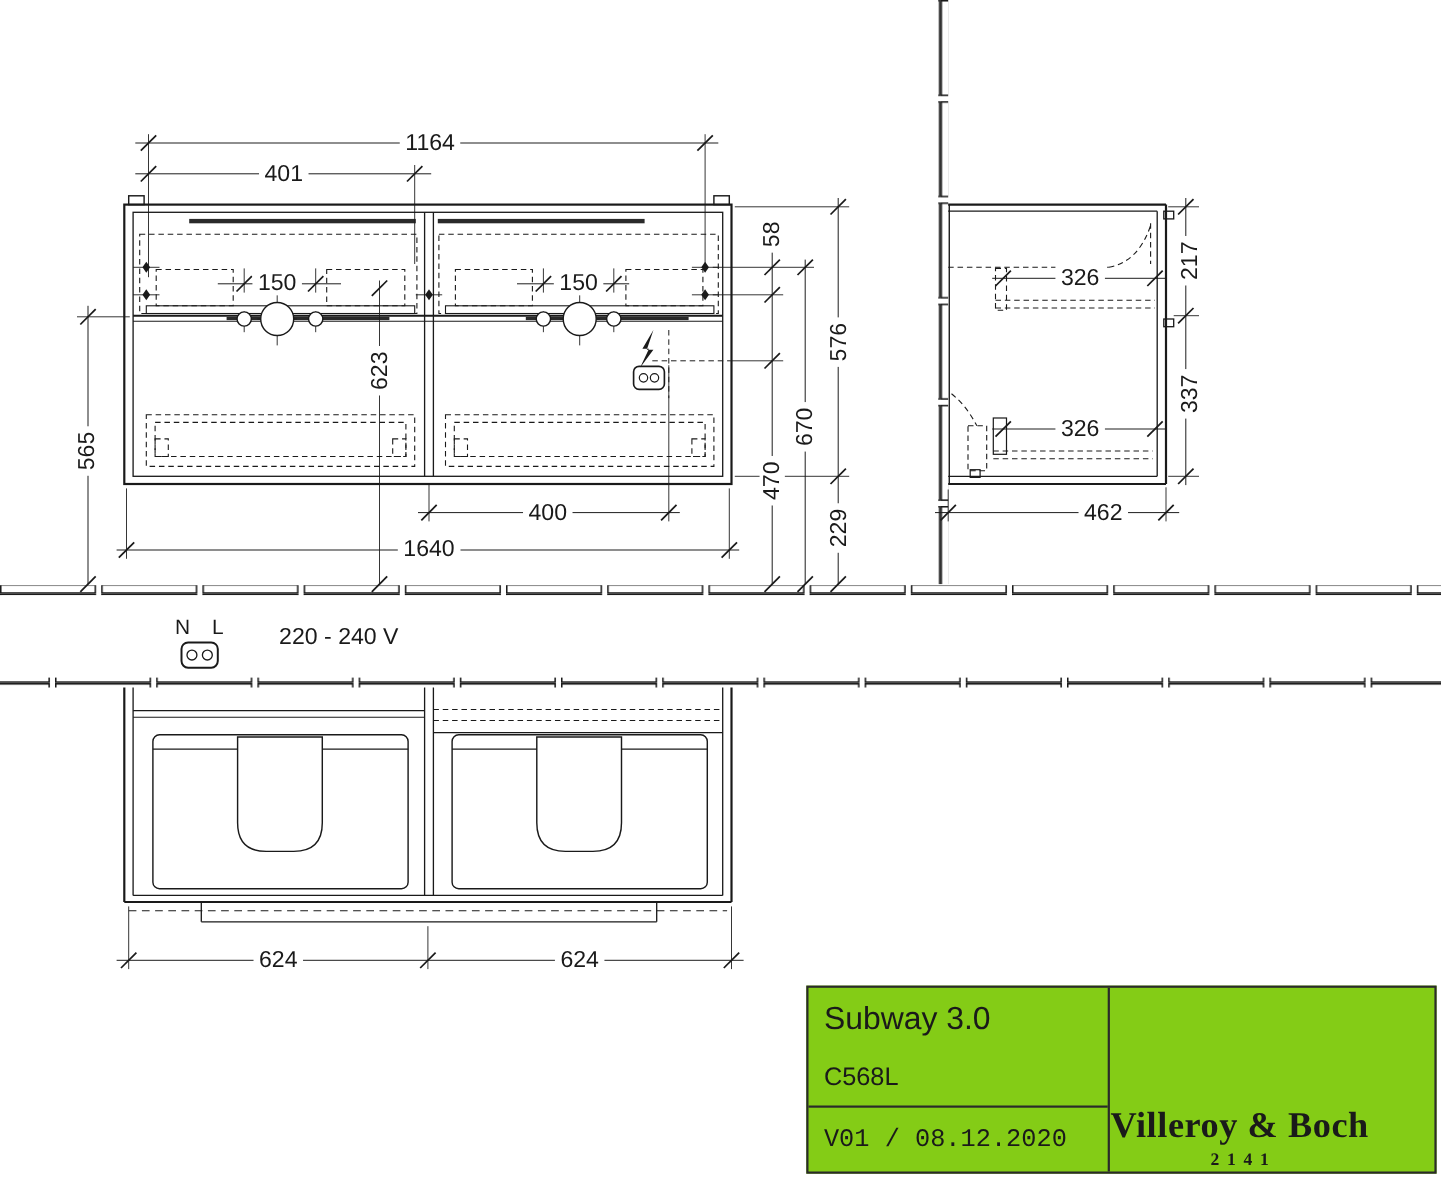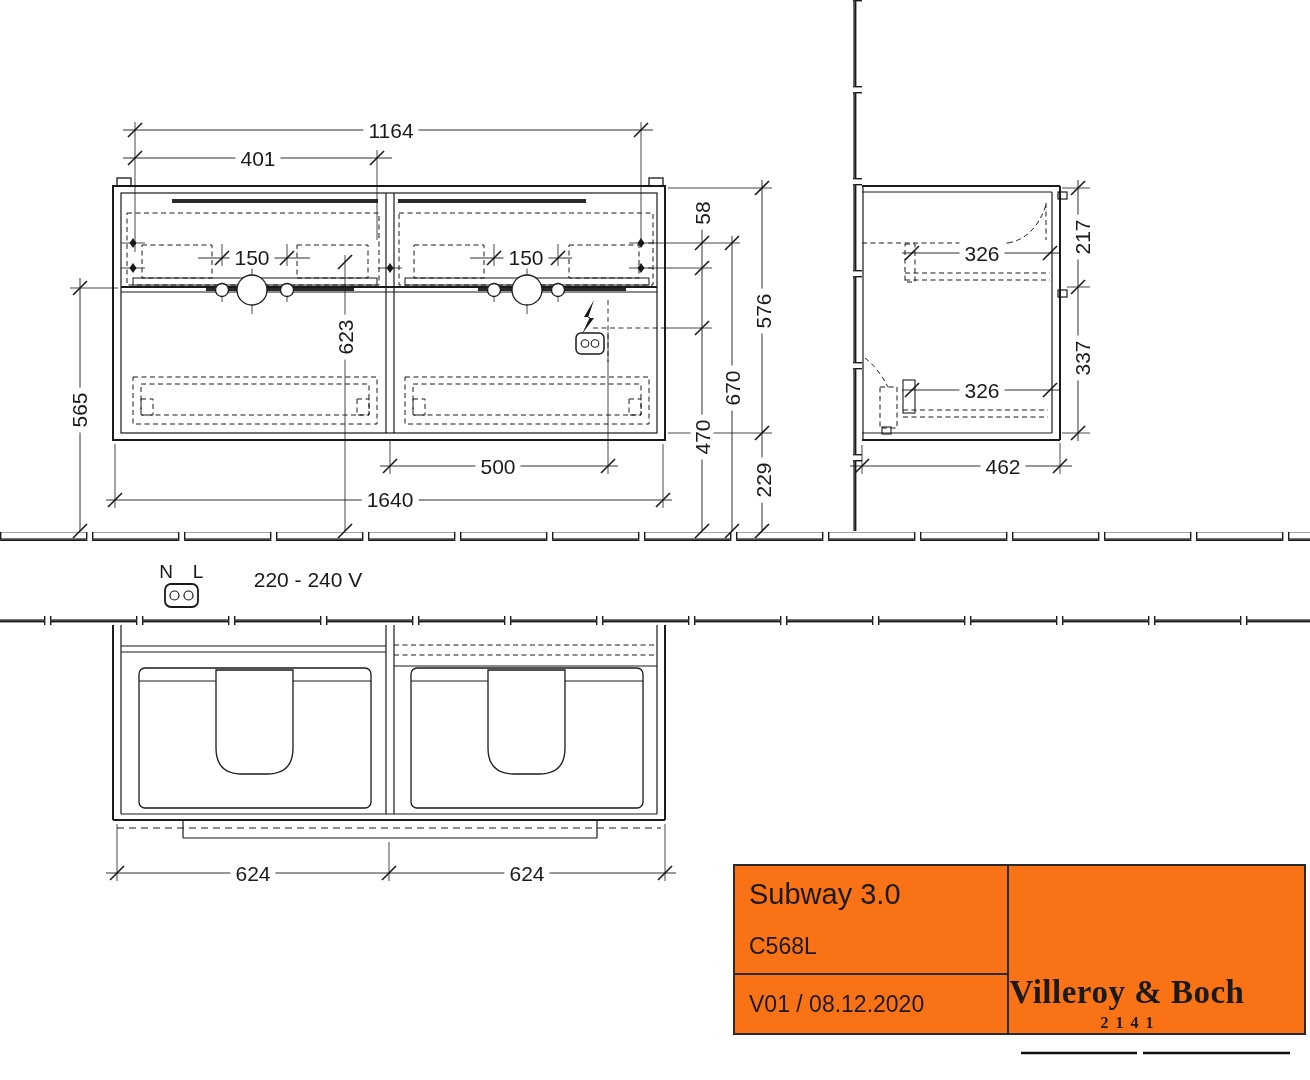--- a/index.html
+++ b/index.html
@@ -11,28 +11,28 @@
   .dim {
     position:absolute; transform:translate(-50%,-50%);
     font-size:21px; line-height:1; background:#fff; padding:1px 5px;
     white-space:nowrap; color:#1a1a1a;
   }
   .dim.v { transform:translate(-50%,-50%) rotate(-90deg); }
   .plain { background:transparent; padding:1px 2px; }
   .small { font-size:19px; }
   
   .tblock {
-    position:absolute; left:733px; top:864px; width:569px; height:167px;
-    border:2px solid #2a2a2a; background:#f97316;
+    position:absolute; left:733px; top:896px; width:569px; height:167px;
+    border:2px solid #2a2a2a; background:#84cc16;
   }
   .tb-left { position:absolute; left:0; top:0; width:272px; height:100%;
     border-right:2px solid #2a2a2a; }
   .tb-cell-top { position:absolute; left:0; top:0; width:100%; height:109px;
     border-bottom:2px solid #2a2a2a; box-sizing:border-box; }
-  .tb-cell-bottom { position:absolute; left:0; top:109px; width:100%; height:44px; }
+  .tb-cell-bottom { position:absolute; left:0; top:109px; width:100%; height:44px;font-family:Liberation Mono, monospace; }
   .tb-series { position:absolute; left:14px; top:12px; font-size:29px; }
   .tb-model { position:absolute; left:14px; top:50px; font-size:23px;margin-top:17px; }
   .tb-version { position:absolute; left:14px; top:16px; font-size:23px; }
   .tb-right { position:absolute; left:274px; top:0; width:236px; height:100%; }
   .brand-name {
     position:absolute; left:0; top:108px; width:100%; text-align:center;
     font-family:"Liberation Serif", serif; font-weight:bold; font-size:33px;
     letter-spacing:0.5px;
   }
   .brand-year {
@@ -331,21 +331,21 @@
   <div class="dim" style="left:258px; top:158px;">401</div>
   <div class="dim" style="left:252px; top:257px;">150</div>
   <div class="dim" style="left:526px; top:257px;">150</div>
   <div class="dim v" style="left:345px; top:337px;">623</div>
   <div class="dim v" style="left:79px; top:410px;">565</div>
   <div class="dim v" style="left:702px; top:213px;">58</div>
   <div class="dim v" style="left:763px; top:311px;">576</div>
   <div class="dim v" style="left:732px; top:388px;">670</div>
   <div class="dim v" style="left:702px; top:437px;">470</div>
   <div class="dim v" style="left:763px; top:480px;">229</div>
-  <div class="dim" style="left:498px; top:466px;">500</div>
+  <div class="dim" style="left:498px; top:466px;">400</div>
   <div class="dim" style="left:390px; top:499px;">1640</div>
 
   <div class="dim" style="left:982px; top:253px;">326</div>
   <div class="dim" style="left:982px; top:390px;">326</div>
   <div class="dim v" style="left:1082px; top:237px;">217</div>
   <div class="dim v" style="left:1082px; top:358px;">337</div>
   <div class="dim" style="left:963px; top:466px;margin-left:40px;">462</div>
 
   <div class="dim" style="left:253px; top:873px;">624</div>
   <div class="dim" style="left:527px; top:873px;">624</div>

